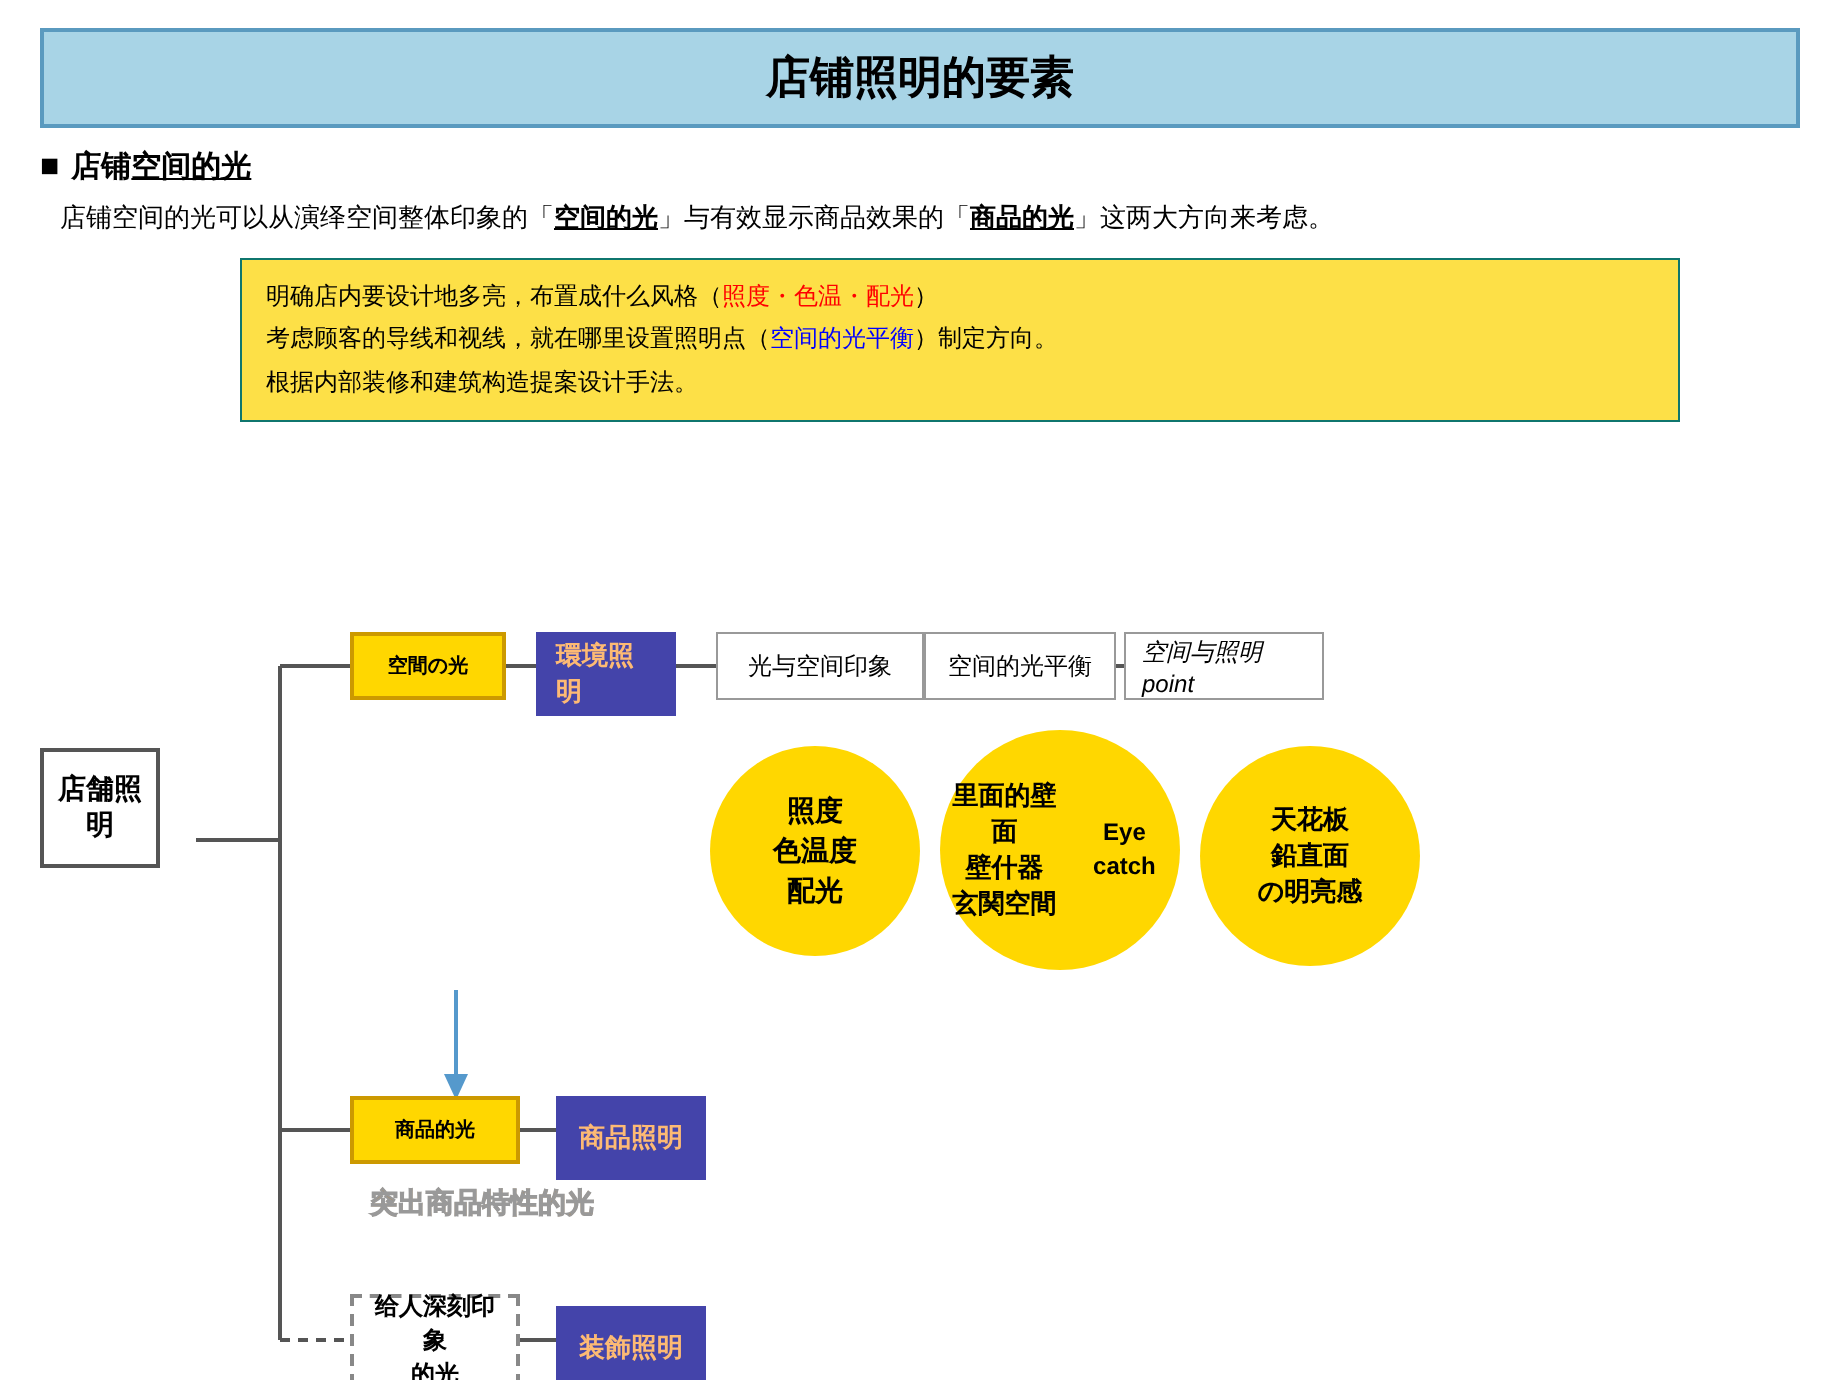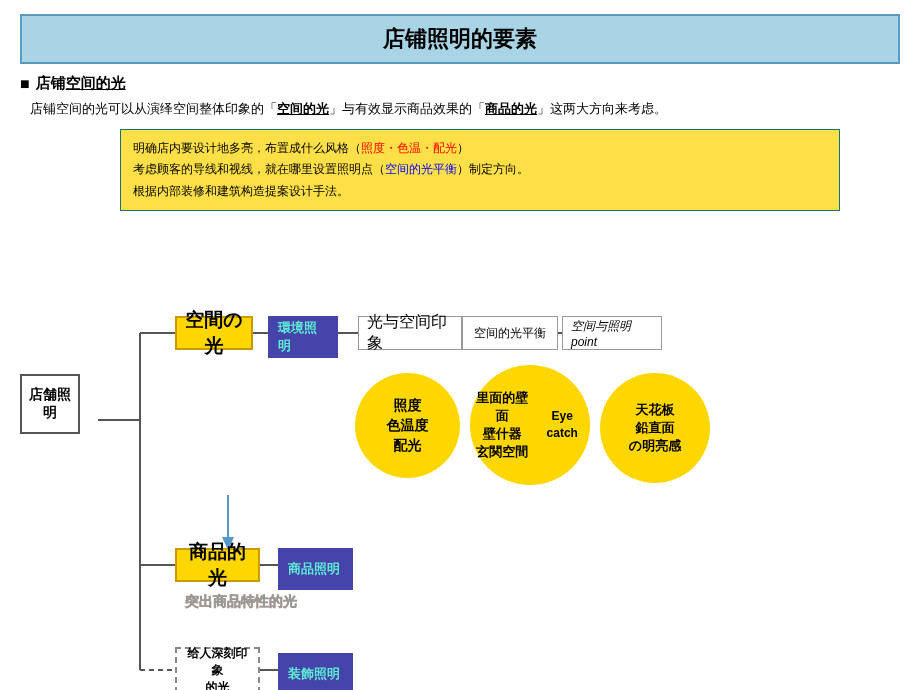--- a/index.html
+++ b/index.html
@@ -72,38 +72,38 @@
       position: relative;
       margin: 0 10px;
       height: 490px;
     }
 
     
     .yellow-box {
       background: #FFD700;
       border: 2px solid #cc9900;
       font-weight: bold;
-      font-size: 19px;
+      font-size: 10px;
       padding: 5px 8px;
       display: inline-flex;
       align-items: center;
       justify-content: center;
       text-align: center;
     }
 
     
     .blue-box {
       background: #4444aa;
-      color: #5eead4;
+      color: #fdba74;
       font-weight: bold;
       font-size: 13px;
       padding: 21px 10px;
       display: inline-flex;
       align-items: center;
-      justify-content: flex-start;
+      justify-content: center;
     }
 
     
     .plain-box {
       border: 1px solid #999;
       font-size: 12px;
       padding: 4px 8px;
       display: inline-flex;
       align-items: center;
       justify-content: center;
@@ -238,21 +238,21 @@
   </div>
 
   <div class="yellow-box" style="position:absolute; left:165px; top:91px; width:78px; height:34px;">
     <span>空間の光</span>
   </div>
 
   <div class="blue-box" style="position:absolute; left:258px; top:91px; width:70px; height:34px;">
     <span>環境照明</span>
   </div>
 
-  <div class="plain-box" style="position:absolute; left:348px; top:91px; width:104px; height:34px; font-size:16px;">
+  <div class="plain-box" style="position:absolute; left:348px; top:91px; width:104px; height:34px; font-size:12px;">
     <span>光与空间印象</span>
   </div>
 
   <div class="plain-box" style="position:absolute; left:452px; top:91px; width:96px; height:34px; font-size:12px;">
     <span>空间的光平衡</span>
   </div>
 
   <div class="plain-box" style="position:absolute; left:552px; top:91px; width:100px; height:34px; font-size:12px;font-style:italic;">
     <span>空间与照明point</span>
   </div>

